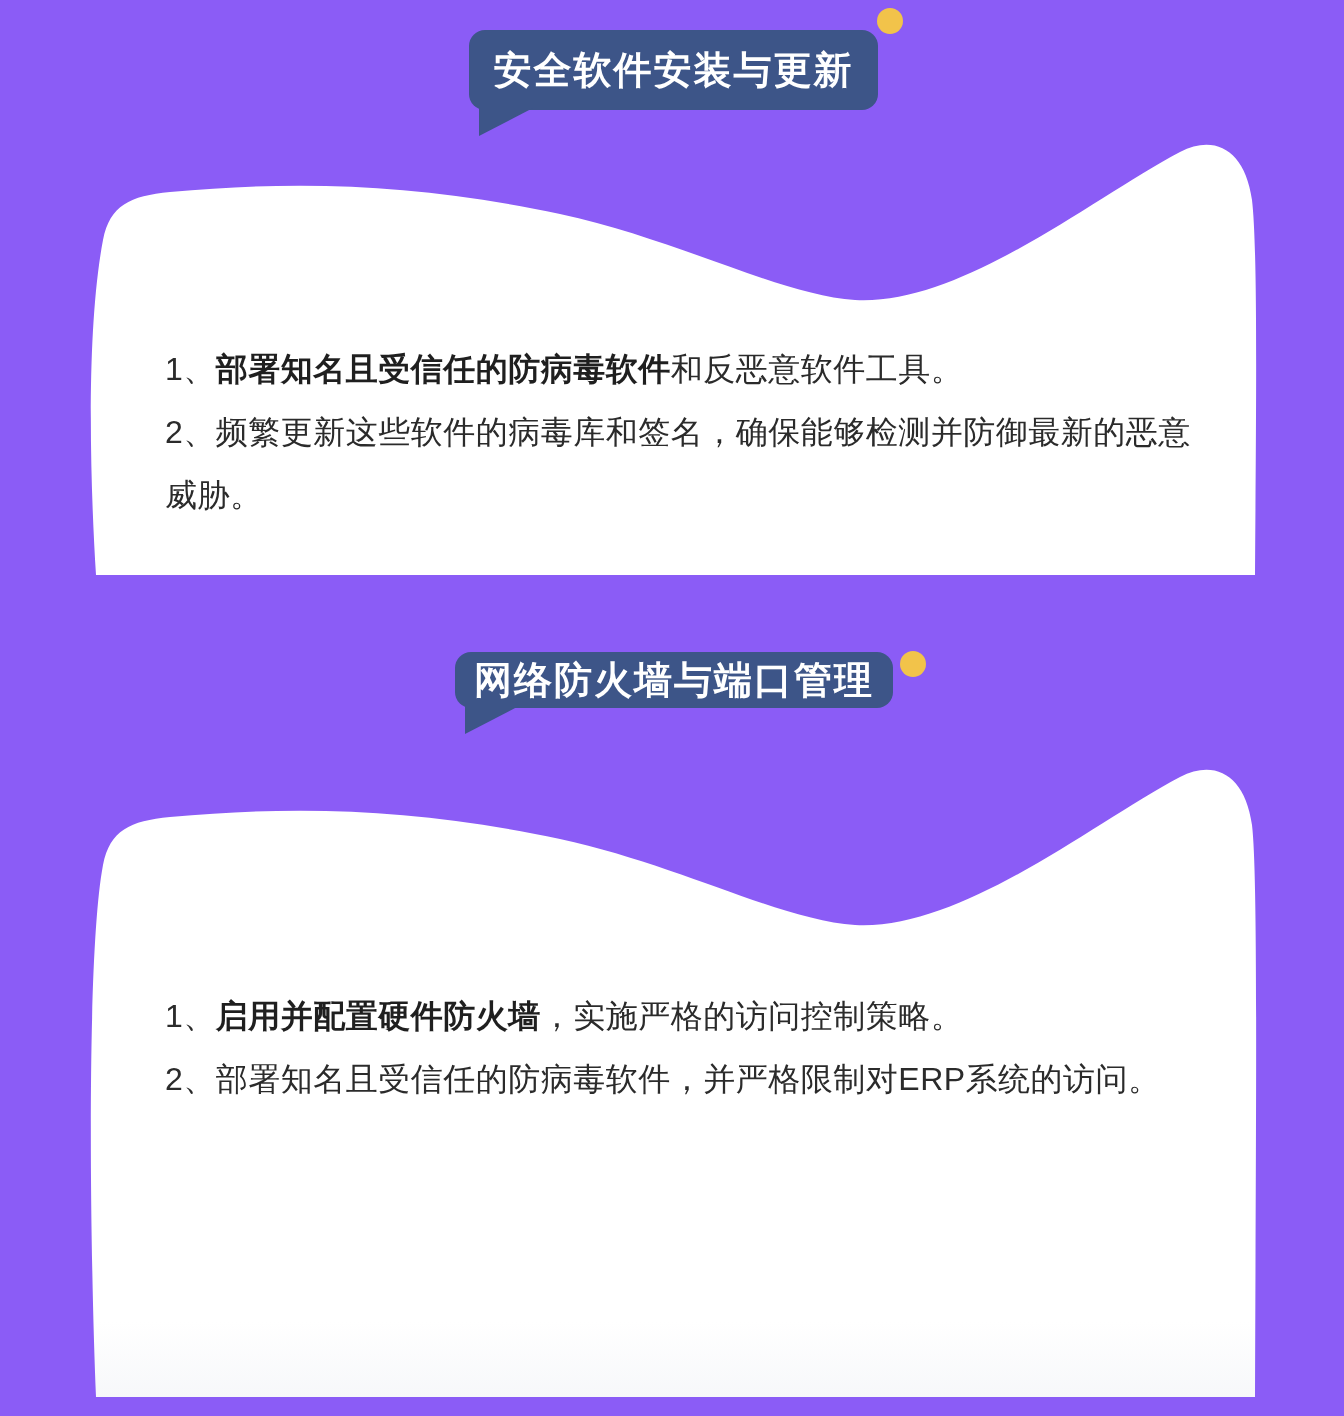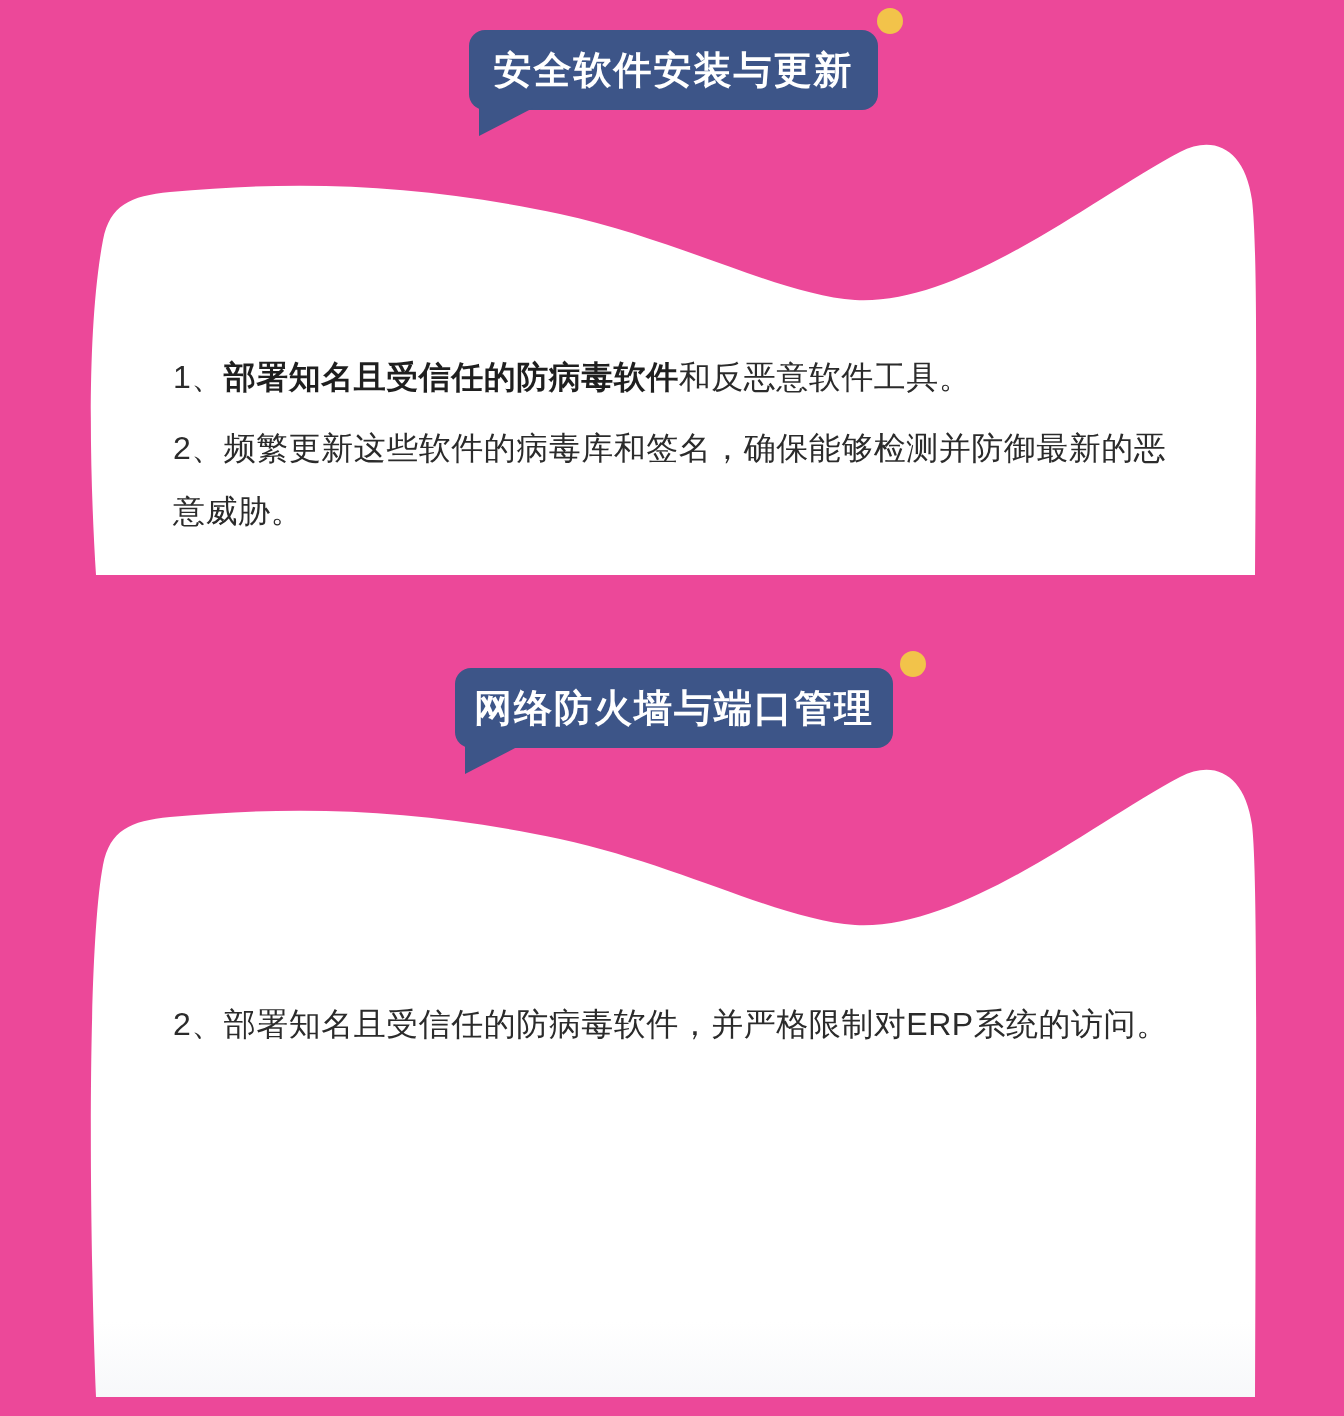--- a/index.html
+++ b/index.html
@@ -1,47 +1,47 @@
 <!DOCTYPE html>
 <html><head>
 <meta charset="utf-8">
 <style>
   html,body { margin:0; padding:0; }
   .page {
     position:relative; width:1344px; height:1416px;
-    background:#ec4899; overflow:hidden;
+    background:#8b5cf6; overflow:hidden;
     font-family:"Liberation Sans","DejaVu Sans",sans-serif;
   }
   .blobs { position:absolute; left:0; top:0; z-index:1; }
   .bubble {
     position:absolute; z-index:3;
     background:#3d5588; border-radius:16px;
     display:flex; align-items:center; justify-content:center;
     color:#ffffff; font-weight:700; font-size:38px; letter-spacing:2px;
   }
   .bubble::after {
     content:""; position:absolute; top:calc(100% - 2px); left:10px;
     width:54px; height:28px; background:#3d5588;
     clip-path:polygon(0 0, 100% 0, 0 100%);
   }
   .bubble1 { left:469px; top:30px;  width:409px; height:80px; }
-  .bubble2 { left:455px; top:668px; width:438px; height:80px; }
+  .bubble2 { left:455px; top:652px; width:438px; height:56px; }
   .dot {
     position:absolute; z-index:3; width:26px; height:26px;
     border-radius:50%; background:#f2c34a;
   }
   .dot1 { left:877px; top:8px; }
   .dot2 { left:900px; top:651px; }
   .textblock {
     position:absolute; left:165px; width:1032px; z-index:2;
     color:#2b2b2b; font-size:32px; line-height:63px; letter-spacing:0.5px;
   }
   .tb1 { top:338px; }
   .tb2 { top:985px; }
-  .textblock p { margin:8px; }
+  .textblock p { margin:0; }
   .textblock b { font-weight:700; color:#1f1f1f; }
 </style>
 </head>
 <body>
 
 <div class="page">
 
   <svg class="blobs" width="1344" height="1416" viewBox="0 0 1344 1416" aria-hidden="true">
     <defs>
       <linearGradient id="cardFade" x1="0" y1="0" x2="0" y2="1">
@@ -81,16 +81,17 @@
     <p><span>1、</span><b>部署知名且受信任的防病毒软件</b><span>和反恶意软件工具。</span></p>
     <p><span>2、</span><b></b><span>频繁更新这些软件的病毒库和签名，确保能够检测并防御最新的恶意威胁。</span></p>
   </div>
 
   <div class="bubble bubble2">
     <span>网络防火墙与端口管理</span>
   </div>
   <span class="dot dot2"></span>
 
   <div class="textblock tb2">
+    <p><span>1、</span><b>启用并配置硬件防火墙</b><span>，实施严格的访问控制策略。</span></p>
     <p><span>2、</span><b></b><span>部署知名且受信任的防病毒软件，并严格限制对ERP系统的访问。</span></p>
   </div>
 
 </div>
 
 </body></html>

